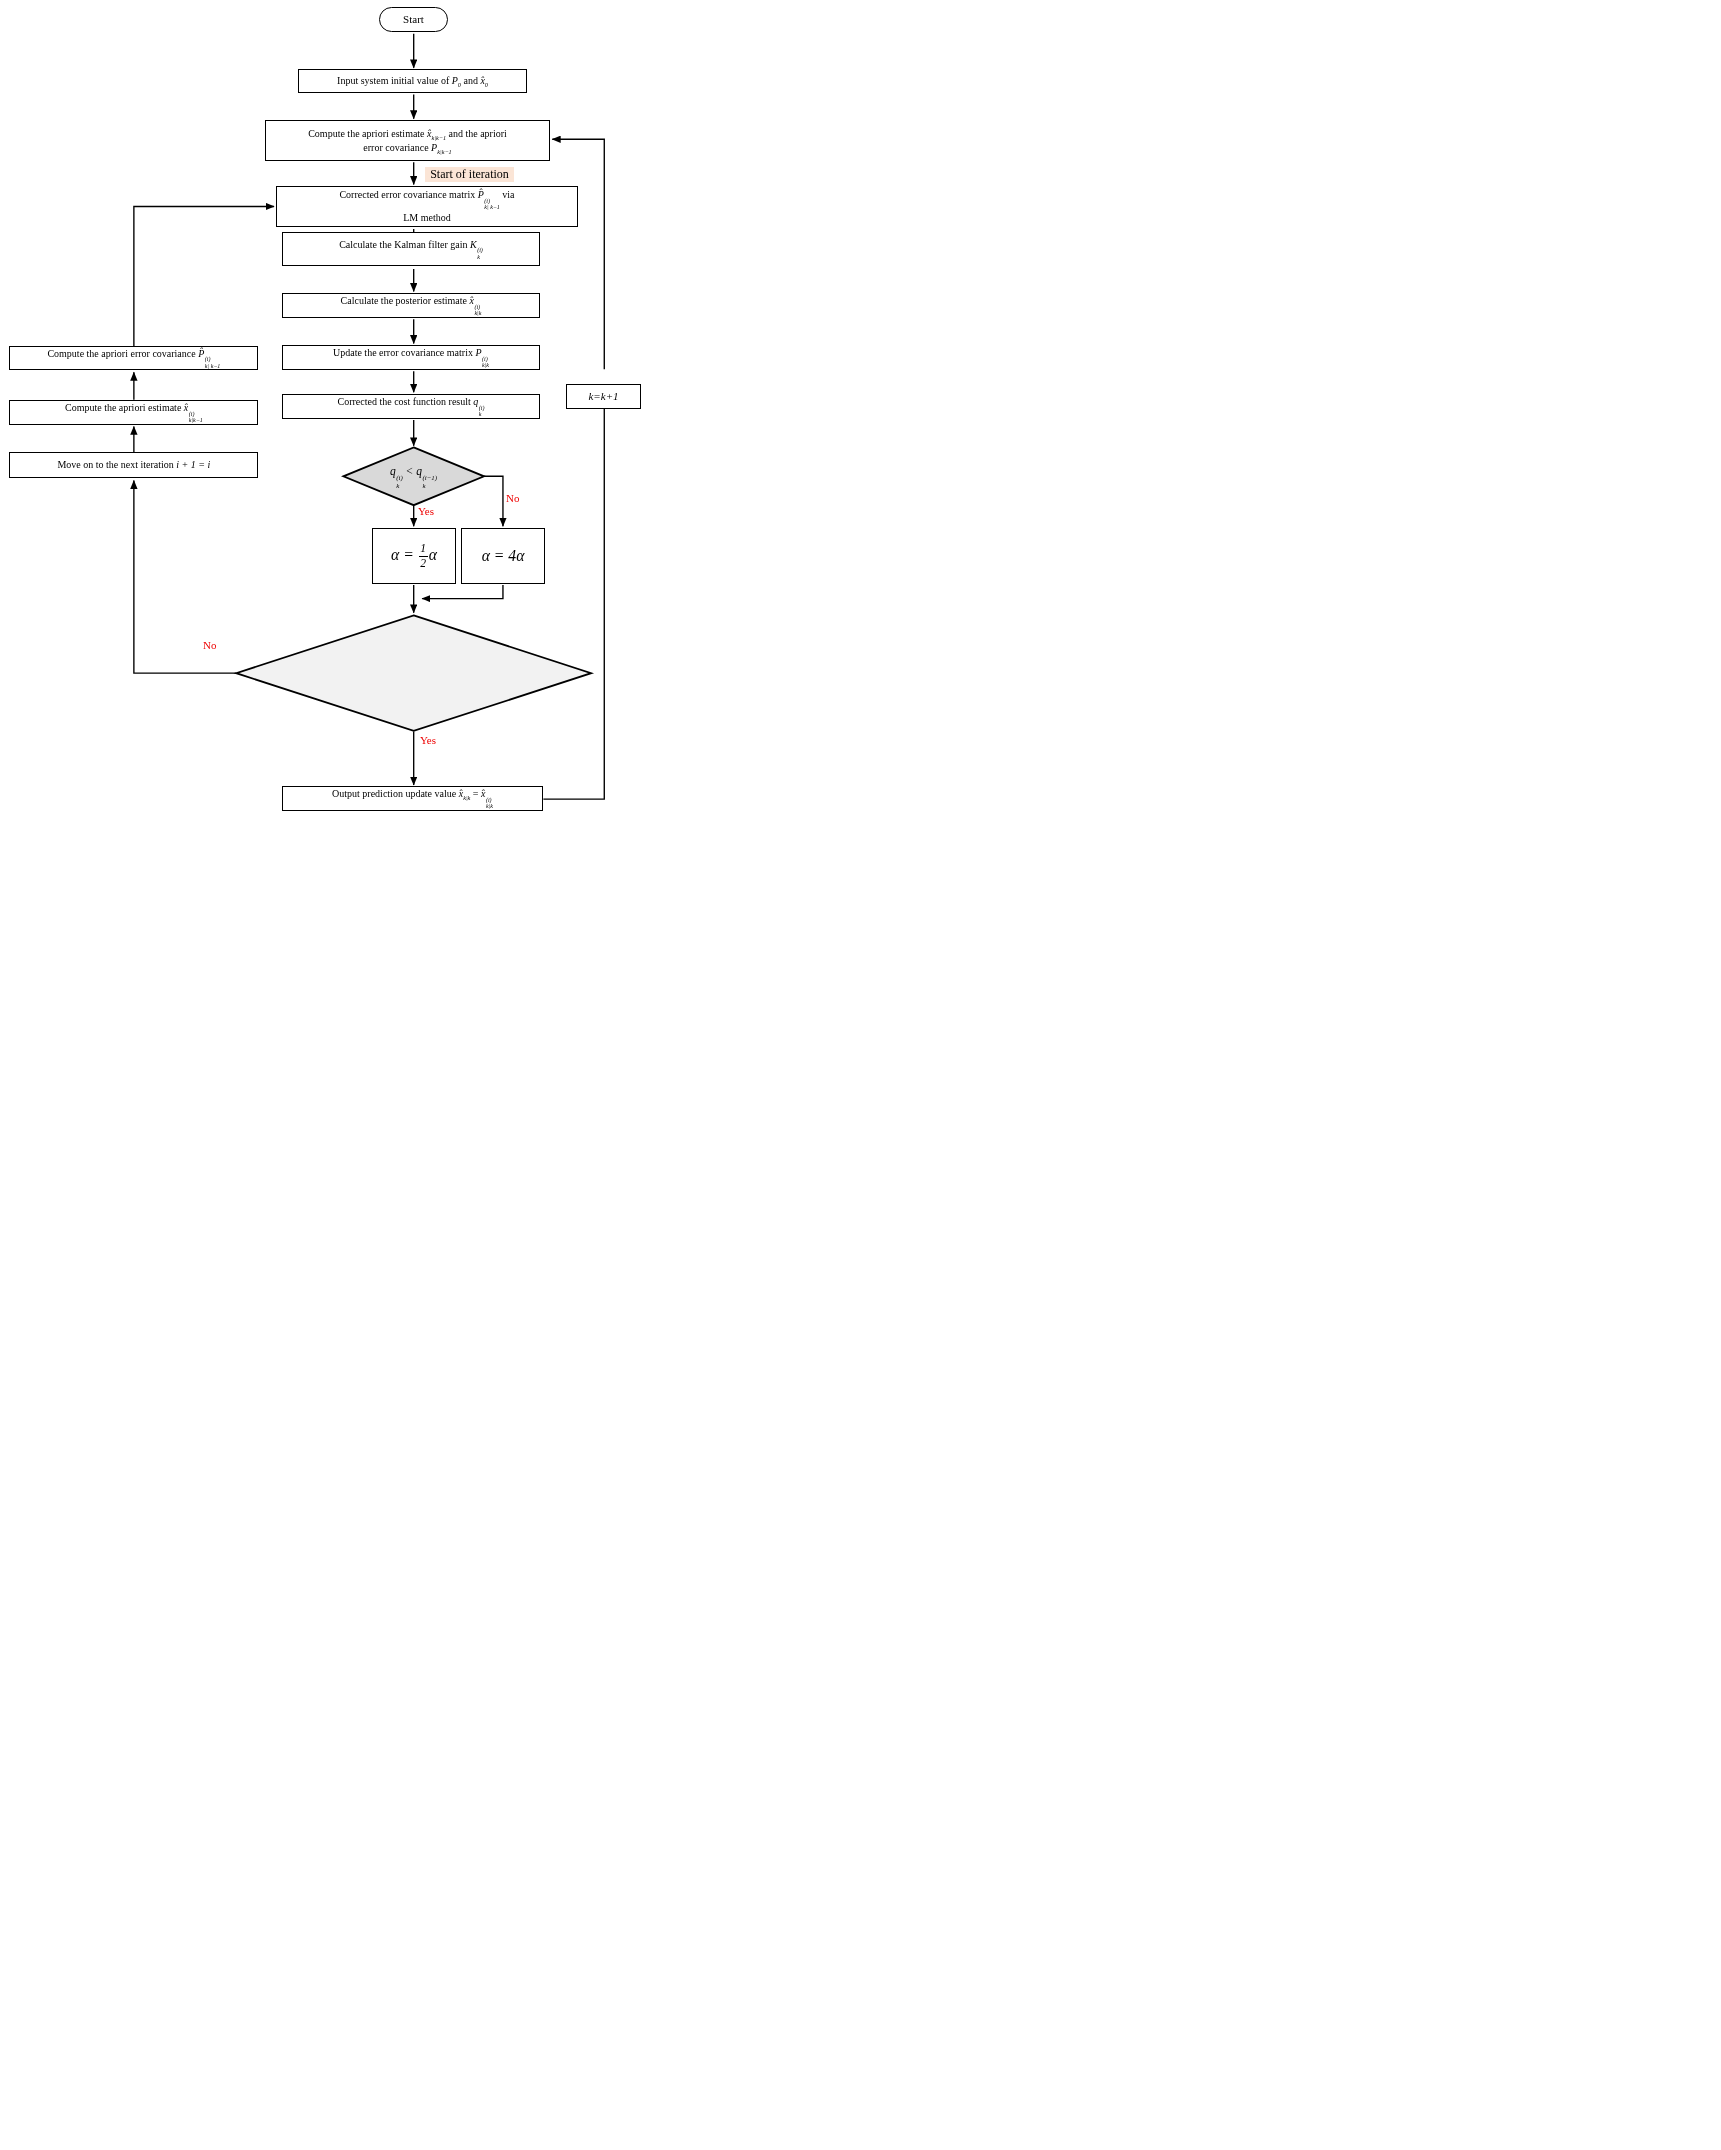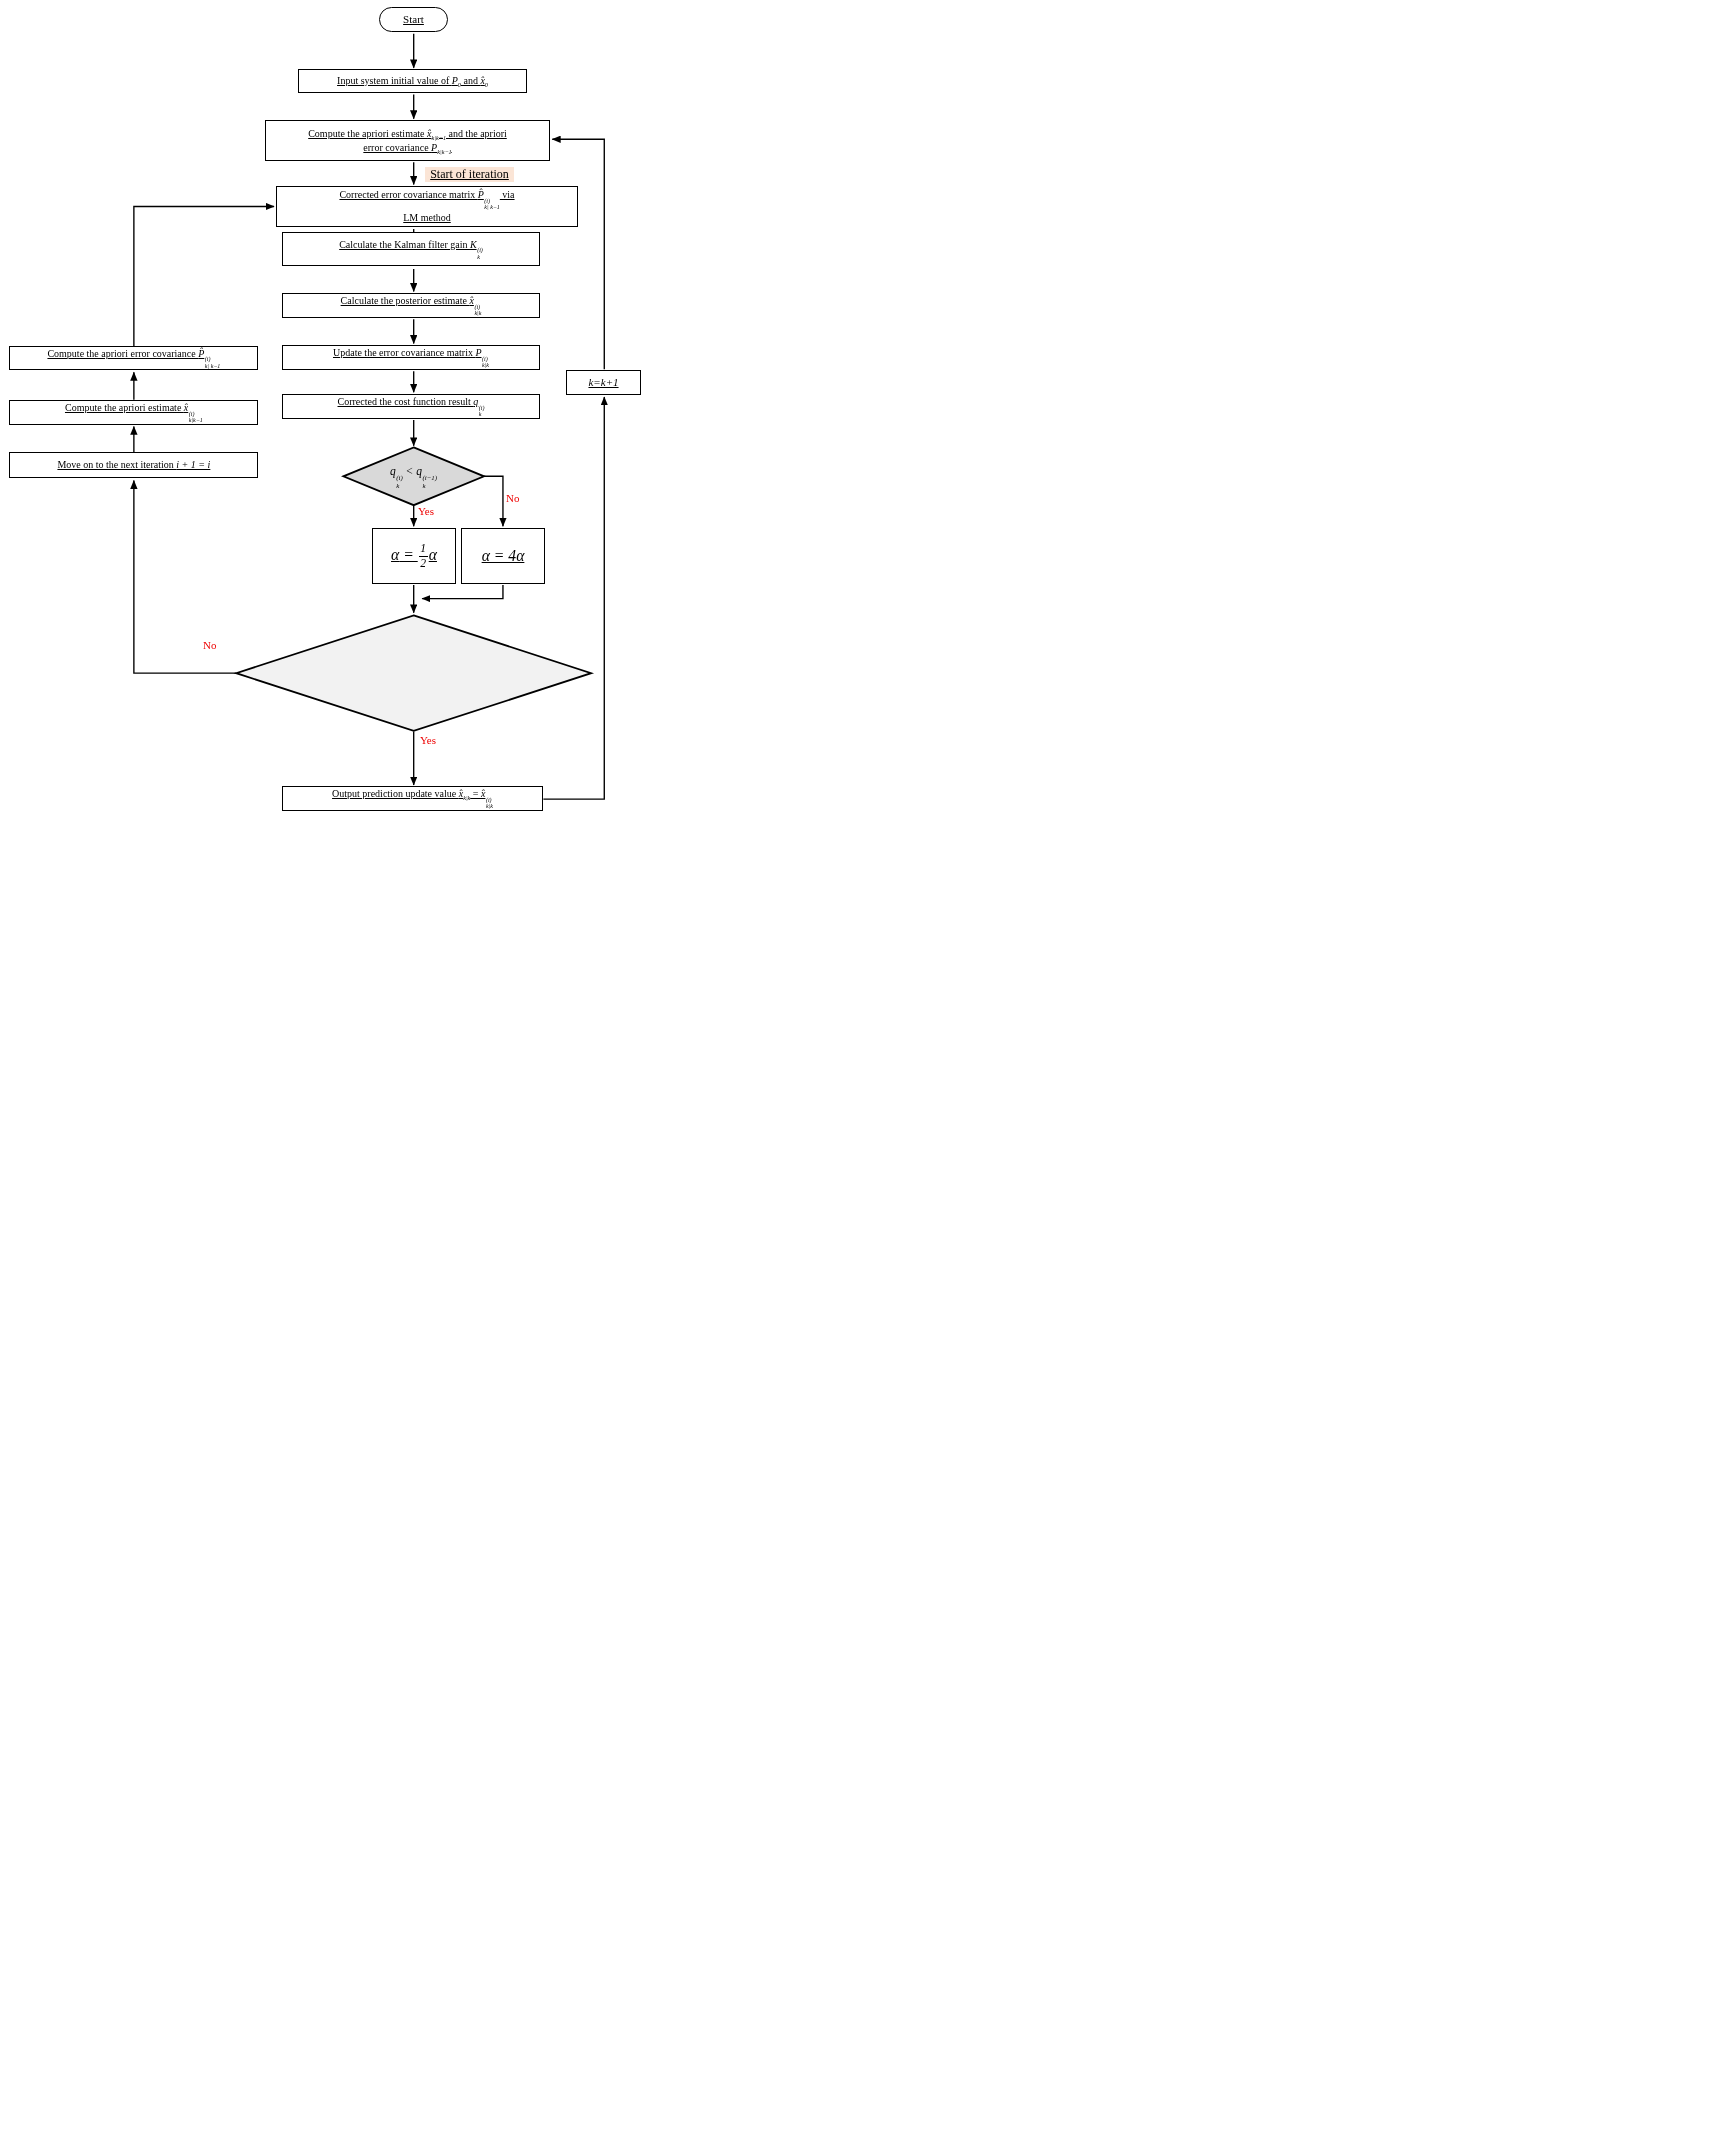--- a/index.html
+++ b/index.html
@@ -11,21 +11,21 @@
   svg.wires { position:absolute; left:0; top:0; z-index:1; }
   svg.wires path.wire { fill:none; stroke:#000; stroke-width:2.6; }
   svg.wires polygon.diamond { stroke:#000; stroke-width:3.4; }
   polygon.d-small { fill:var(--small_diamond_fill,#d9d9d9); }
   polygon.d-big   { fill:var(--big_diamond_fill,#f2f2f2); }
 
   .box {
     position:absolute; z-index:2; box-sizing:border-box;
     background:#fff; border:1.6px solid #000;
     display:flex; flex-direction:column; align-items:center; justify-content:center;
-    text-align:right; font-size:10px; line-height:1.38;text-decoration:underline;
+    text-align:right; font-size:10px; line-height:1.38;
   }
   .oval { border-radius:13.6px; font-size:11px; }
   .peach { background:var(--peach,#fbe5d6); border:none; font-size:12px; padding:1px 5.2px; z-index:3; }
   .dlabel {
     position:absolute; z-index:3; display:flex; flex-direction:column;
     align-items:center; justify-content:center; text-align:center;
     font-size:10px; line-height:1.5;
   }
   .red { position:absolute; z-index:3; color:var(--red,#ee0000); font-size:11px; }
   .mi, sub, .stack, .alpha, .kinc { font-style:italic; }
@@ -178,21 +178,21 @@
 
   <div class="box" style="left:282px;top:786px;width:261px;height:25px">
     <div>
       <span>Output prediction update value </span><span class="mi">x̂</span><sub>k|k</sub><span> = </span><span class="mi">x̂</span><span class="stack">
           <span>(i)</span>
           <span>k|k</span>
         </span>
     </div>
   </div>
 
-  <div class="box" style="left:566px;top:370px;width:75px;height:25px">
+  <div class="box" style="left:566px;top:384px;width:75px;height:25px">
     <div class="kinc">k=k+1</div>
   </div>
 
   <div class="box" style="left:9.4px;top:346px;width:249px;height:24px">
     <div>
       <span>Compute the apriori error covariance </span><span class="mi">P̂</span><span class="stack">
           <span>(i)</span>
           <span>k| k−1</span>
         </span>
     </div>

